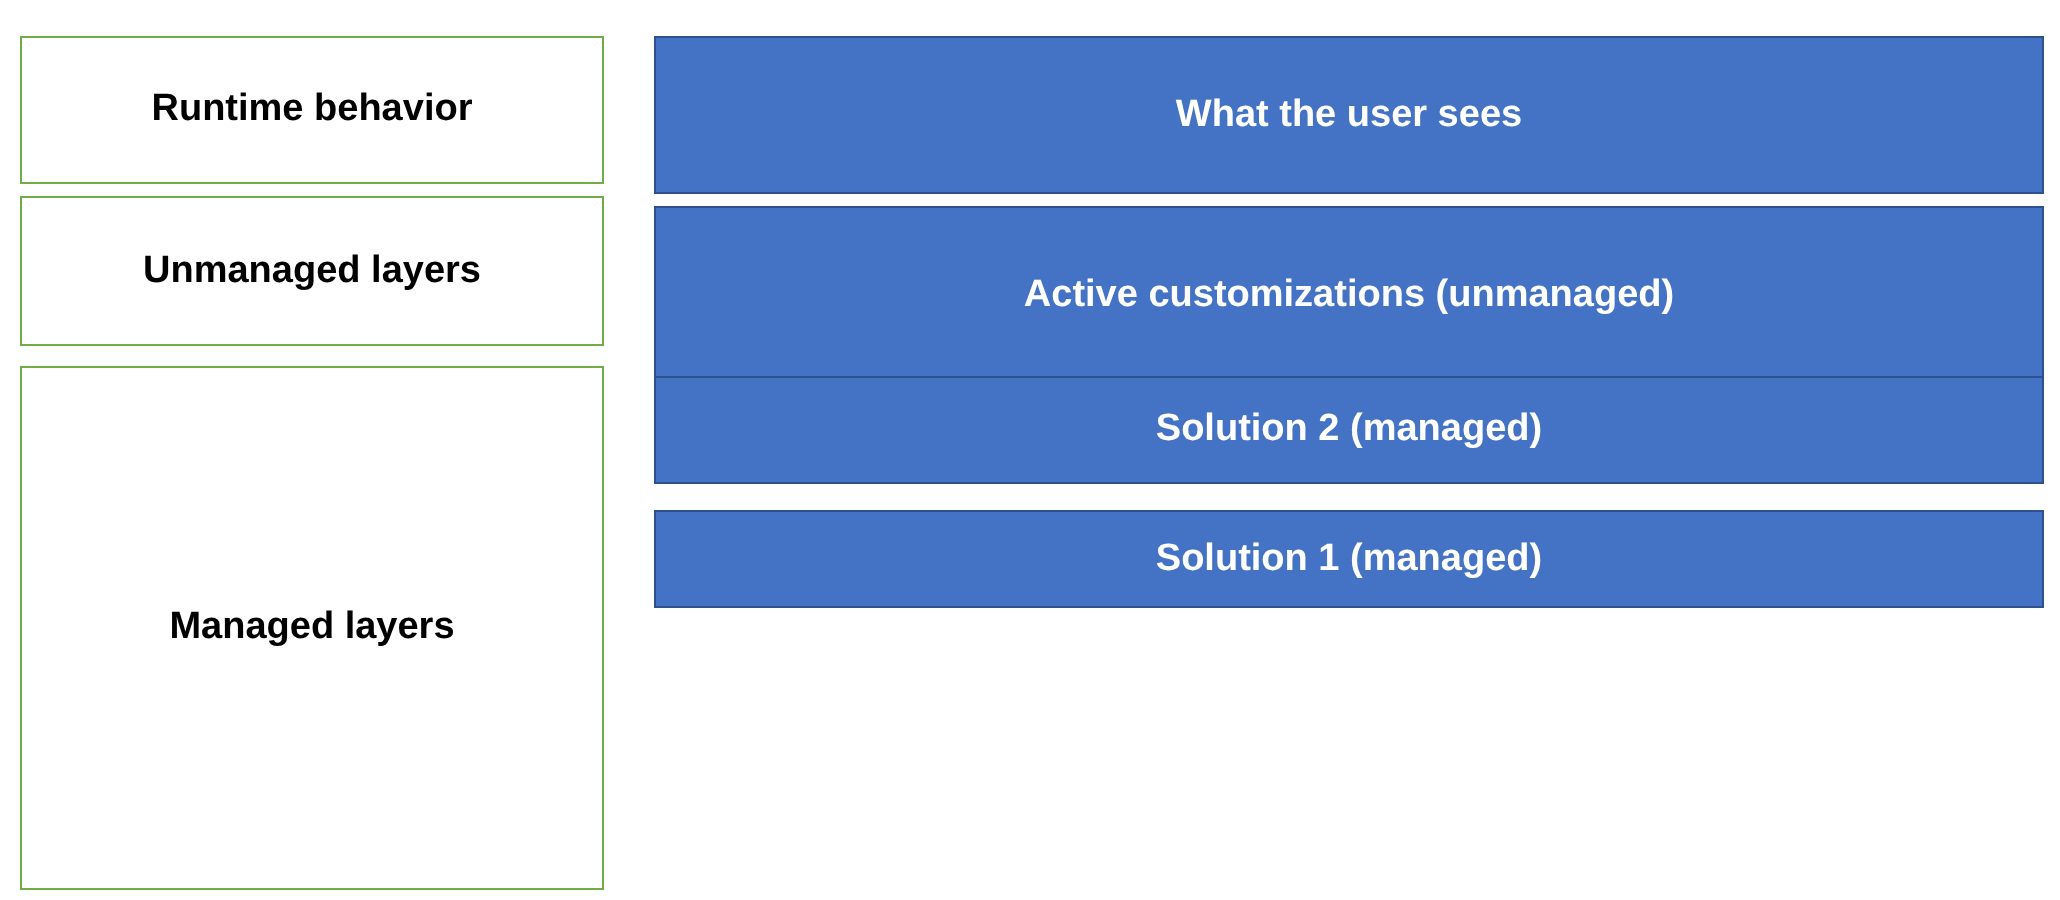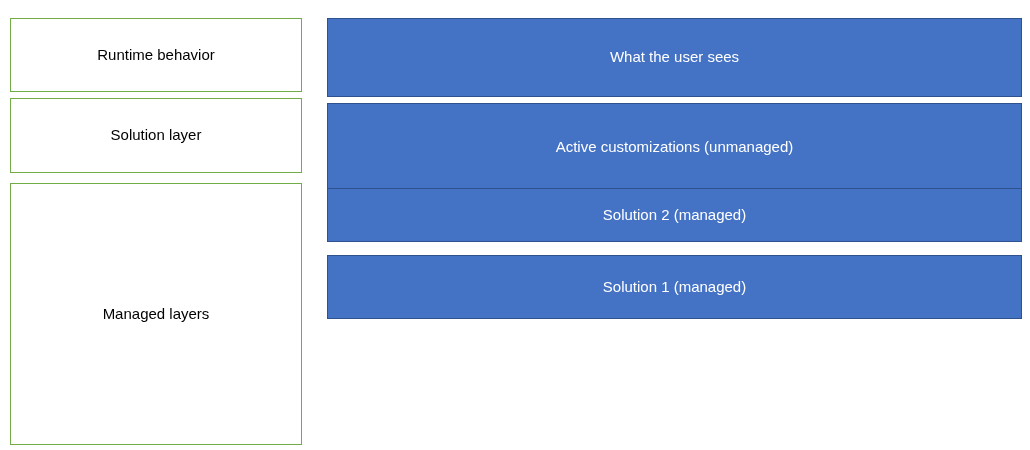--- a/index.html
+++ b/index.html
@@ -15,22 +15,23 @@
     background: #ffffff;
     overflow: hidden;
   }
   .box {
     position: absolute;
     display: flex;
     align-items: center;
     justify-content: center;
     text-align: center;
     box-sizing: border-box;
-    font-size: 15px;
+    font-size: 19px;
     line-height: 1.25;
+    font-weight: bold;
   }
   .left-box {
     left: 10px;
     width: 292px;
     background: var(--left-fill, #ffffff);
     border: 1.4px solid var(--left-border, #70AD47);
     color: var(--left-text, #000000);
   }
   .right-box {
     left: 327px;
@@ -39,34 +40,34 @@
     border: 1.6px solid var(--right-border, #2F528F);
     color: var(--right-text, #ffffff);
   }
   
   #left-box-0  { top: 18px;  height: 74px;  }
   #left-box-1  { top: 98px;  height: 75px;  }
   #left-box-2  { top: 183px; height: 262px; }
   #right-box-0 { top: 18px;  height: 79px;  }
   #right-box-1 { top: 103px; height: 89px;  }
   #right-box-2 { top: 188px; height: 54px; justify-content: center;  }
-  #right-box-3 { top: 255px; height: 64px;  }
+  #right-box-3 { top: 255px; height: 49px;  }
   #right-box-4 { top: 318px; height: 125px; }
 </style>
 </head>
 <body>
 
 <div id="canvas">
 
   <div id="left-box-0" class="box left-box">
     <span>Runtime behavior</span>
   </div>
 
   <div id="left-box-1" class="box left-box">
-    <span>Solution layer</span>
+    <span>Unmanaged layers</span>
   </div>
 
   <div id="right-box-0" class="box right-box">
     <span>What the user sees</span>
   </div>
 
   <div id="left-box-2" class="box left-box">
     <span>Managed layers</span>
   </div>
 

